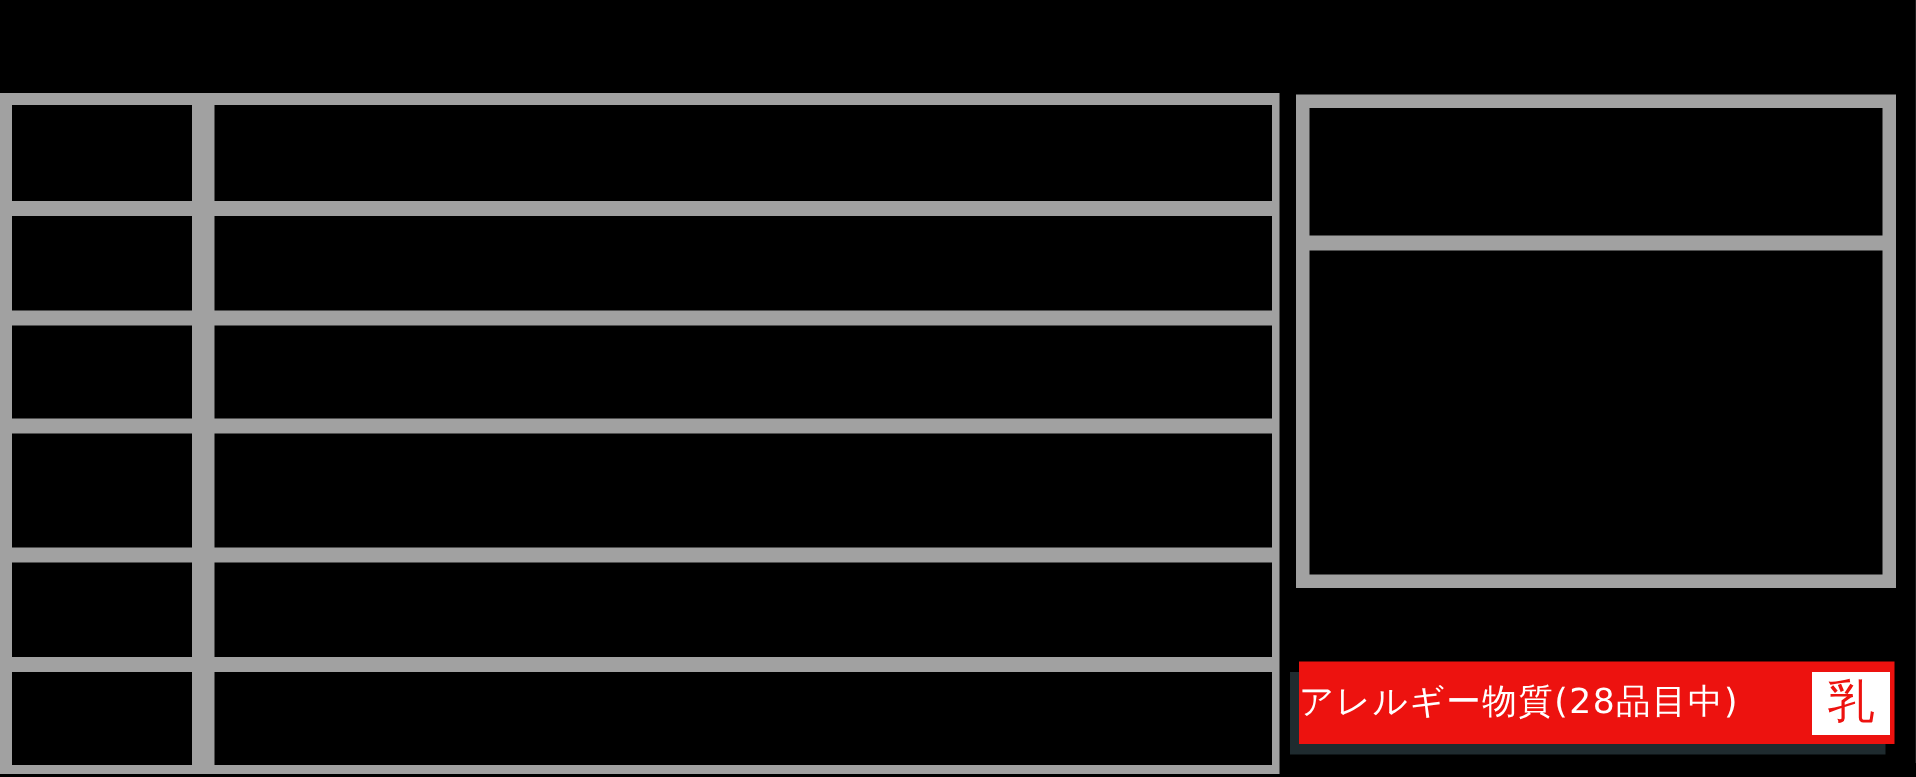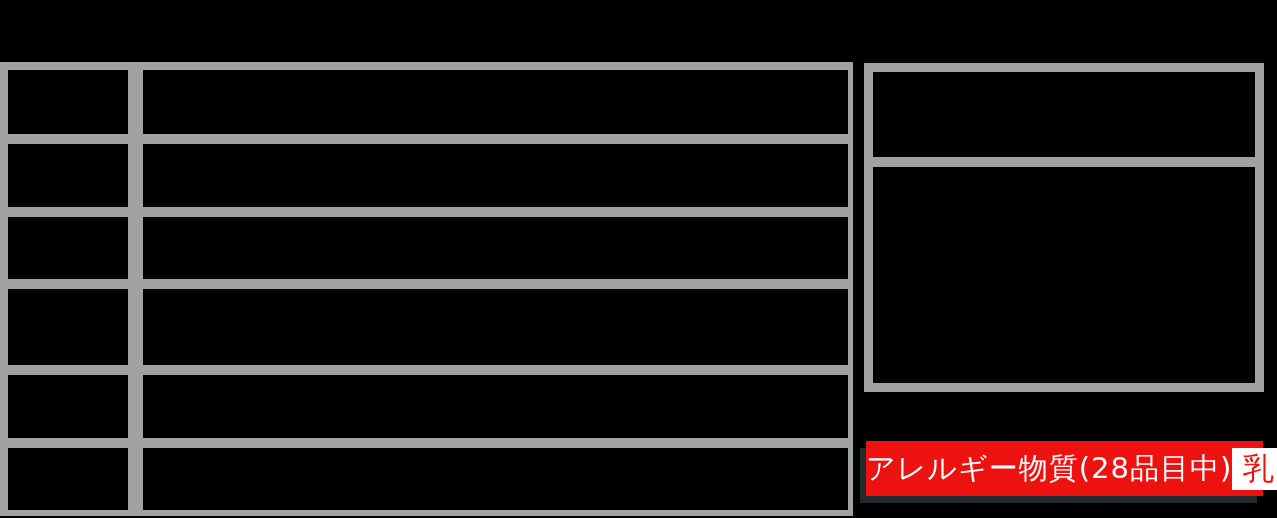--- a/index.html
+++ b/index.html
@@ -72,21 +72,21 @@
     box-sizing: border-box;
     background: var(--banner-red, #ed120f);
     box-shadow: -6px 7px 0 0 var(--banner-shadow, #1f2b2f);
     display: flex;
     align-items: center;
   }
   .allergen-title {
     flex: 1;
     text-align: left;
     color: var(--banner-text, #ffffff);
-    font-size: 29px;
+    font-size: 23px;
     letter-spacing: 1px;
     line-height: 1;
     white-space: nowrap;
   }
   .allergen-chip {
     flex: 0 0 auto;
     width: 52px;
     height: 42px;
     margin-right: 3px;
     background: var(--chip-bg, #ffffff);

